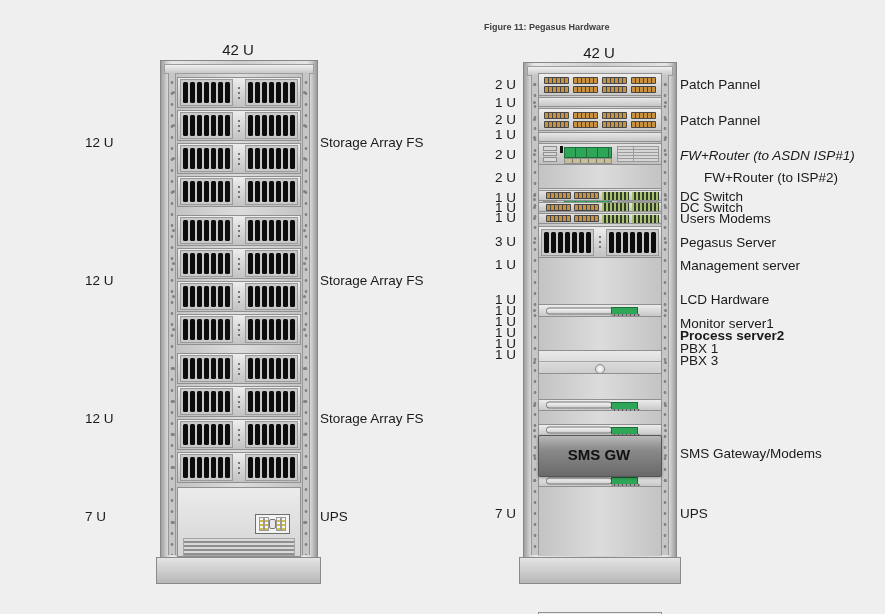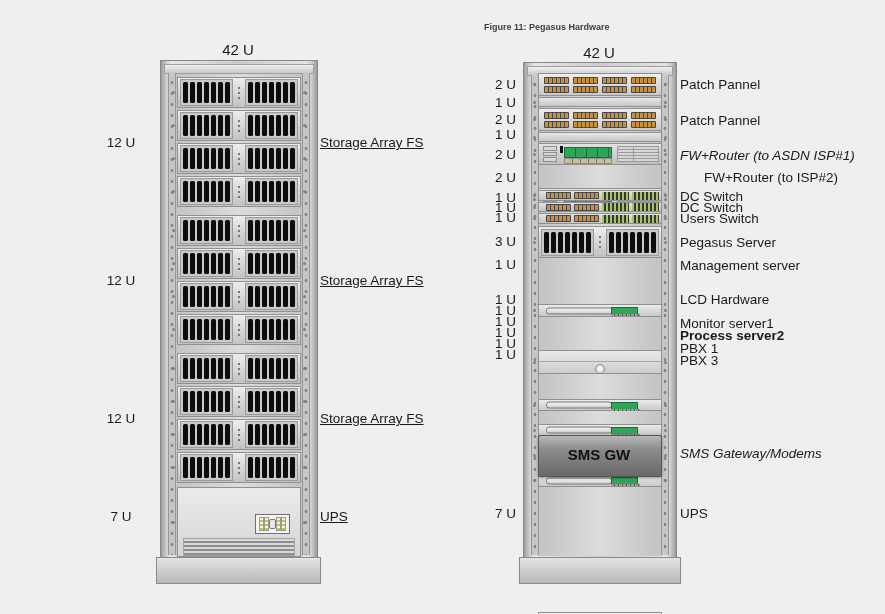--- a/index.html
+++ b/index.html
@@ -1,21 +1,21 @@
 <!DOCTYPE html>
 <html><head>
 <meta charset="utf-8">
 <style>
   html,body{margin:0;padding:0;}
   .canvas{position:relative;width:885px;height:614px;background:#efefef;font-family:"Liberation Sans",sans-serif;overflow:hidden;}
   .lbl{position:absolute;font-size:13.5px;line-height:14px;height:14px;color:#1a1a1a;white-space:nowrap;}
   .caption{position:absolute;left:484px;top:22px;font-size:9px;font-weight:700;color:#404040;}
   .rack-title{position:absolute;font-size:15px;color:#1a1a1a;text-align:center;}
-  .sizecolL{left:85px;width:72px;text-align:center;}
-  .namecolL{left:320px;text-decoration:underline;}
+  .sizecolL{left:85px;width:72px;text-align:left;}
+  .namecolL{left:320px;}
   .rsize{left:444px;width:72px;text-align:right;}
   .rdev{left:680px;}
 
   .rack{position:absolute;border:1px solid #878787;
     background:linear-gradient(90deg,#9e9e9e 0,#d2d2d2 6px,#e8e8e8 11px,#cdcdcd 50%,#e4e4e4 calc(100% - 11px),#d2d2d2 calc(100% - 6px),#9a9a9a 100%);}
   .rack-well{position:absolute;left:14px;right:14px;top:12px;bottom:2px;
     background:linear-gradient(90deg,#c3c3c3,#dcdcdc 50%,#c3c3c3);}
   .rack-cap{position:absolute;left:3px;right:3px;top:3px;height:8px;background:linear-gradient(#f1f1f1,#c8c8c8);border:1px solid #9e9e9e;}
   .rail{position:absolute;top:12px;bottom:3px;width:6px;background-color:#c6c6c6;border-left:1px solid #979797;border-right:1px solid #979797;
     background-image:radial-gradient(circle,#868686 1.2px,transparent 1.7px);background-size:6px 11px;background-position:50% 4px;}
@@ -723,24 +723,24 @@
       <div class="lbl rsize" style="top: 326px;">1 U</div>
       <div class="lbl rsize" style="top: 337px;">1 U</div>
       <div class="lbl rsize" style="top: 348px;">1 U</div>
       <div class="lbl rsize" style="top: 507px;">7 U</div>
       <div class="lbl rdev" style="top: 78px;">Patch Pannel</div>
       <div class="lbl rdev" style="top: 114px;">Patch Pannel</div>
       <div class="lbl rdev" style="top: 149px; font-style: italic;">FW+Router (to ASDN ISP#1)</div>
       <div class="lbl rdev" style="top: 171px; margin-left: 24px;">FW+Router (to ISP#2)</div>
       <div class="lbl rdev" style="top: 190px;">DC Switch</div>
       <div class="lbl rdev" style="top: 201px;">DC Switch</div>
-      <div class="lbl rdev" style="top: 212px;">Users Switch</div>
+      <div class="lbl rdev" style="top: 212px;">Users Modems</div>
       <div class="lbl rdev" style="top: 236px;">Pegasus Server</div>
       <div class="lbl rdev" style="top: 259px;">Management server</div>
       <div class="lbl rdev" style="top: 293px;">LCD Hardware</div>
       <div class="lbl rdev" style="top: 317px;">Monitor server1</div>
       <div class="lbl rdev" style="top: 329px; font-weight: bold;">Process server2</div>
       <div class="lbl rdev" style="top: 342px;">PBX 1</div>
       <div class="lbl rdev" style="top: 354px;">PBX 3</div>
-      <div class="lbl rdev" style="top: 447px; font-style: italic;">SMS Gateway/Modems</div>
+      <div class="lbl rdev" style="top: 447px;">SMS Gateway/Modems</div>
       <div class="lbl rdev" style="top: 507px;">UPS</div>
     </div>
 </div>
 
 </body></html>

